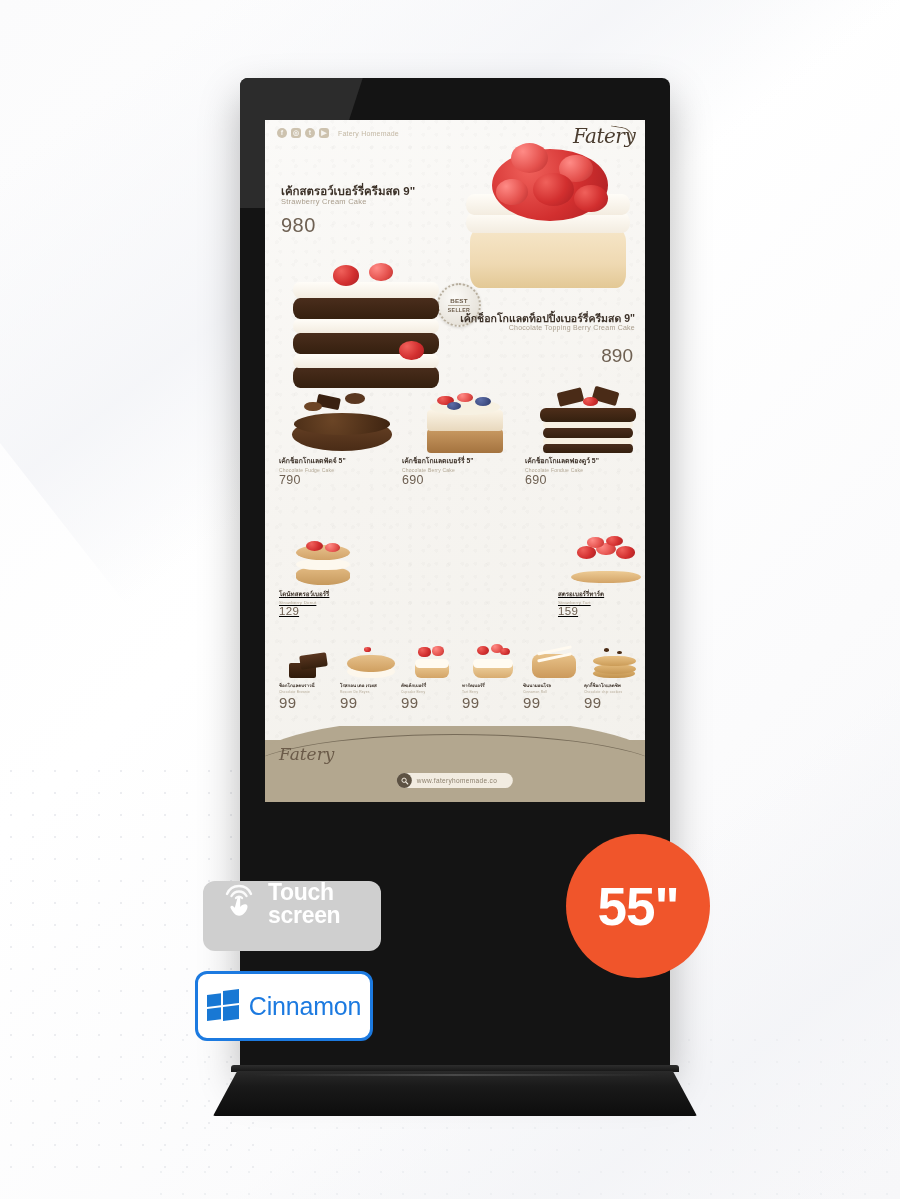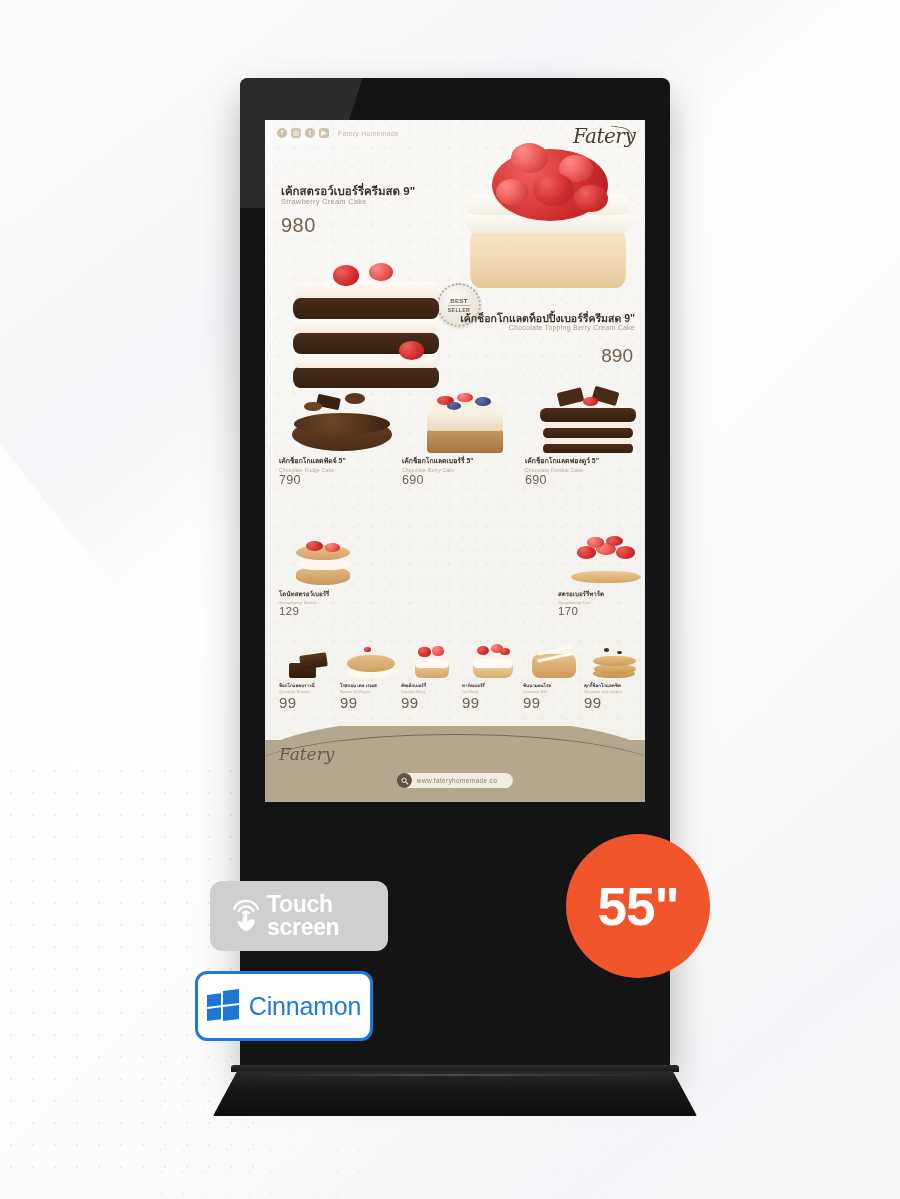--- a/index.html
+++ b/index.html
@@ -87,21 +87,21 @@
 
   
   .row3 { position:absolute; left:0; right:0; top:263px; height:100px; }
   .row3 .cell { position:absolute; width:126px; }
   .pimg { position:relative; width:100%; height:72px; }
   .p-th { font-size:6.8px; font-weight:700; color:#3c3128; white-space:nowrap; }
   .p-en { font-size:5px; color:#b4a996; letter-spacing:.2px; white-space:nowrap; margin-top:1px; }
   .p-price { font-size:12.5px; color:#6e6052; margin-top:0; letter-spacing:.3px; }
 
   .row4 { position:absolute; left:0; right:0; top:413px; height:88px; }
-  .row4 .cell { position:absolute; width:96px; }
+  .row4 .cell { position:absolute; width:96px;text-decoration:underline; }
   .row4 .pimg { height:56px; }
   .row4 .p-th { font-size:6.2px; }
   .row4 .p-en { font-size:4.4px; }
   .row4 .p-price { font-size:11.5px; }
 
   .row6 { position:absolute; left:0; right:0; top:520px; height:70px; }
   .row6 .cell { position:absolute; width:62px; }
   .row6 .pimg { height:42px; }
   .row6 .p-th { font-size:4.5px; }
   .row6 .p-en { font-size:3.3px; }
@@ -137,22 +137,22 @@
   #base .top-lip { position:absolute; left:18px; top:0; right:18px; height:7px;
      background:linear-gradient(180deg,#2e2e2e,#151515); border-radius:3px 3px 0 0; }
   #base .trap { position:absolute; left:0; top:6px; width:100%; height:45px;
      background:linear-gradient(180deg,#2a2a2a 0%,#191919 35%,#0d0d0d 100%);
      clip-path:polygon(5% 0, 95% 0, 100% 100%, 0 100%); border-radius:2px;
      box-shadow:0 10px 22px rgba(0,0,0,.25); }
   #base .shine { position:absolute; left:8%; top:9px; width:84%; height:2px;
      background:linear-gradient(90deg, transparent, rgba(255,255,255,.16), transparent); }
 
   
-  #badge-touch { position:absolute; left:210px; top:881px; width:178px; height:70px;
-     background:#cfcfcf; border-radius:12px; display:flex; align-items:center; padding-left:16px; gap:1px; }
+  #badge-touch { position:absolute; left:203px; top:881px; width:178px; height:70px;
+     background:#cfcfcf; border-radius:12px; display:flex; padding-left:16px; gap:9px; }
   #badge-touch .tlabel { color:#fff; font-size:23px; font-weight:700; line-height:1.02; letter-spacing:-.3px; }
   .touch-ico { width:40px; height:40px; position:relative; flex:0 0 40px; }
 
   #badge-win { position:absolute; left:195px; top:971px; width:178px; height:70px; background:#fff;
      border:3px solid #1c7ae0; border-radius:12px; display:flex; align-items:center; justify-content:center; gap:10px; }
   #badge-win .wlabel { color:#1c7ae0; font-size:25px; letter-spacing:-.2px; }
   .win-logo { width:32px; height:30px; position:relative; transform:skewY(-7deg); flex:0 0 32px; }
   .win-logo span { position:absolute; background:#1878d4; }
   .win-logo .q1 { left:0; top:2px; width:14px; height:12px; }
   .win-logo .q2 { left:16px; top:0; width:16px; height:14px; }
@@ -300,21 +300,21 @@
         <div class="pimg">
           <div style="position:absolute;left:14%;bottom:6px;width:72%;height:22%;background:linear-gradient(180deg,#edcb95,#d3a467);border-radius:50%/60%;"></div>
           <div class="berry-mound" style="left:20%;top:24%;width:20%;height:22%;"></div>
           <div class="berry-mound lt" style="left:40%;top:18%;width:20%;height:22%;"></div>
           <div class="berry-mound" style="left:60%;top:24%;width:20%;height:22%;"></div>
           <div class="berry-mound lt" style="left:30%;top:8%;width:18%;height:18%;"></div>
           <div class="berry-mound" style="left:50%;top:6%;width:18%;height:18%;"></div>
         </div>
         <div class="p-th">สตรอเบอร์รี่ทาร์ต</div>
         <div class="p-en">Strawberry Tart</div>
-        <div class="p-price">170</div>
+        <div class="p-price">159</div>
       </div>
     </div>
 
     <div class="row6">
       <div class="cell" style="left:14px;">
         <div class="pimg">
           <div style="position:absolute;left:16%;bottom:4px;width:44%;height:36%;background:linear-gradient(180deg,#4c2d18,#2f1a0a);border-radius:2px;"></div>
           <div style="position:absolute;left:34%;bottom:32%;width:44%;height:34%;background:linear-gradient(180deg,#5a3620,#36200e);border-radius:2px;transform:rotate(-8deg);"></div>
         </div>
         <div class="p-th">ช็อกโกแลตบราวนี่</div>

